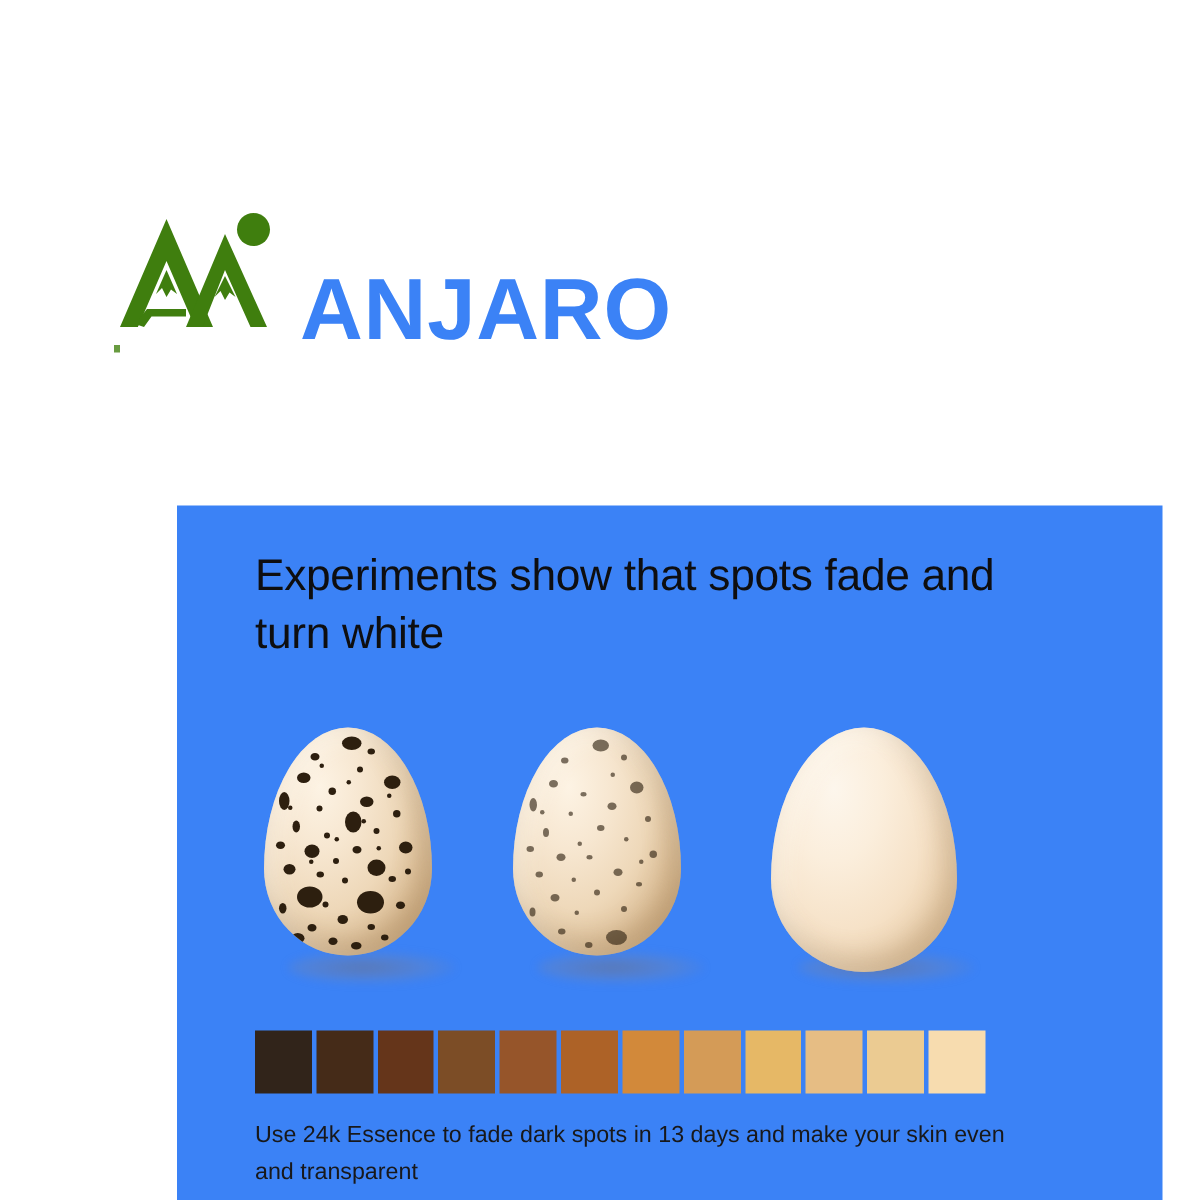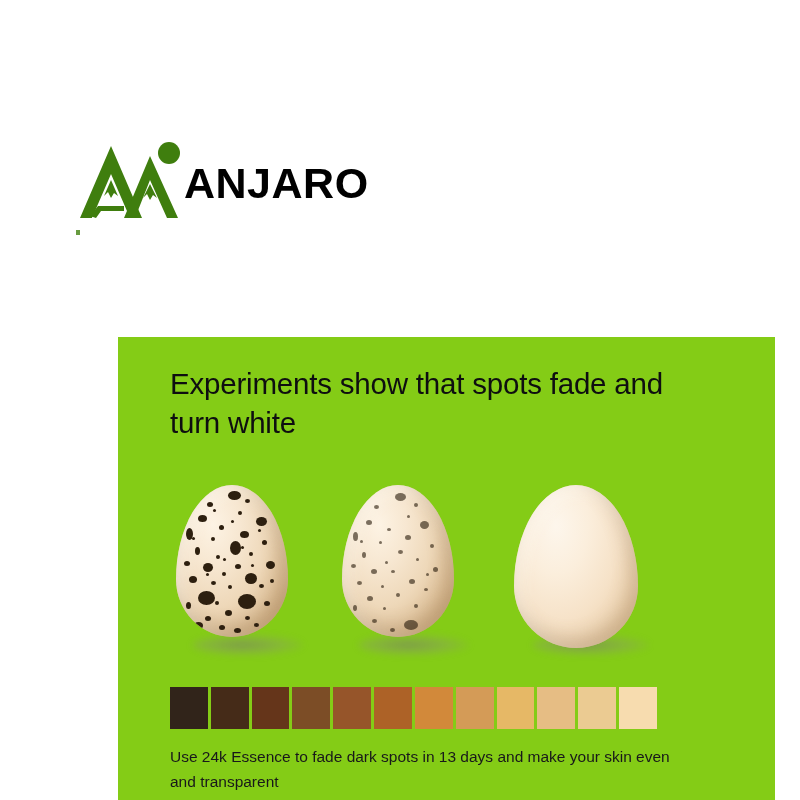--- a/index.html
+++ b/index.html
@@ -30,26 +30,26 @@
     width: 108px;
     height: 90px;
   }
   #brand-text-block {
     position: absolute;
     left: 106px;
     top: 22px;
     width: 185px;
   }
   #brand-name {
-    font-size: 43px;
+    font-size: 58px;
     font-weight: 700;
     letter-spacing: 0.5px;
-    color: #000000;
+    color: #3b82f6;
     line-height: 1;
-    margin: 0;
+    margin: 16px;
     white-space: nowrap;
   }
   #brand-tagline {
     font-size: 15.5px;
     font-weight: 400;
     color: #151515;
     margin: 0;
     margin-top: 1px;
     letter-spacing: 0.1px;
     white-space: nowrap;
@@ -64,21 +64,21 @@
     opacity: .85;
   }
 
   
   #promo-card {
     position: absolute;
     left: 118px;
     top: 337px;
     width: 657px;
     height: 463px;
-    background: #84cc16;
+    background: #3b82f6;
   }
   #promo-headline {
     position: absolute;
     left: 52px;
     top: 27px;
     width: 520px;
     font-size: 29.5px;
     font-weight: 400;
     line-height: 1.33;
     color: #0e0e10;

